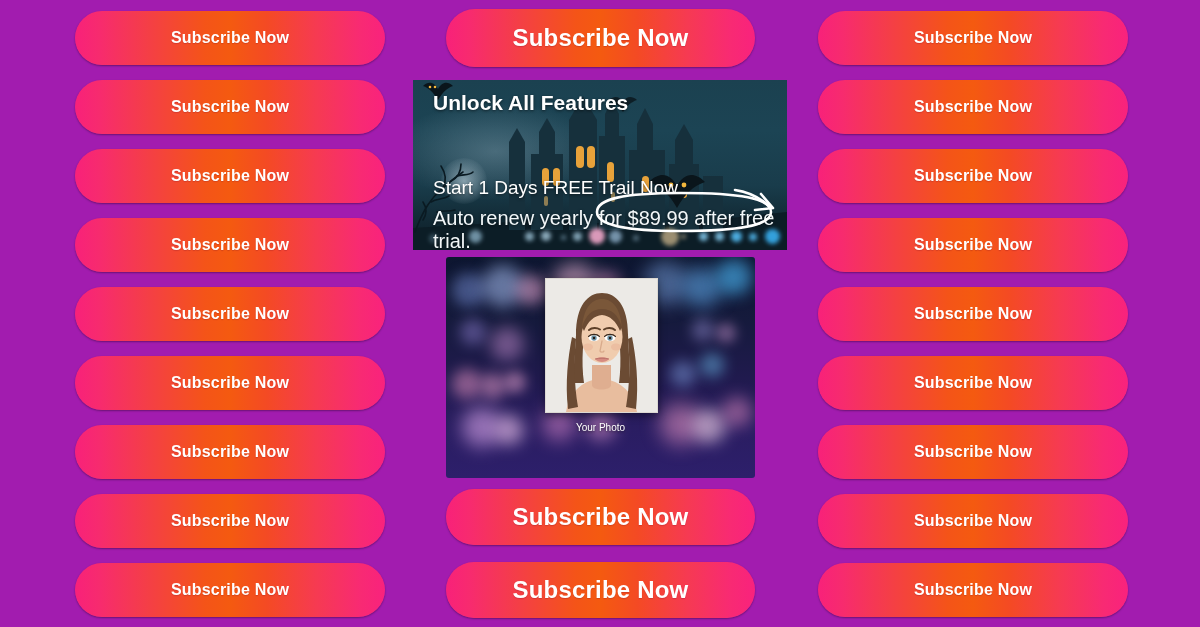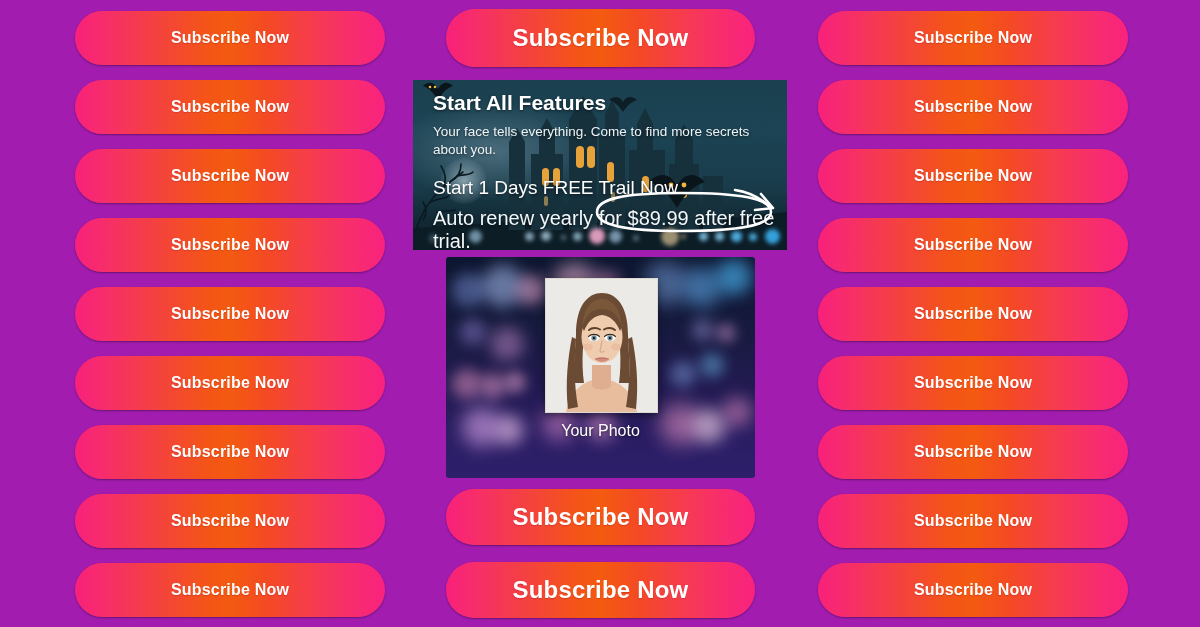--- a/index.html
+++ b/index.html
@@ -88,21 +88,21 @@
   .pb{position:absolute;border-radius:50%;}
   .photo-frame{
     position:absolute;left:99px;top:21px;width:111px;height:133px;
     background:#eceae6;
     border:1px solid #dcd8d2;
     box-shadow:0 2px 8px rgba(0,0,0,.45);
     overflow:hidden;
   }
   .your-photo{
     position:absolute;left:0;top:165px;width:309px;text-align:center;
-    color:#ffffff;font-size:16px;
+    color:#ffffff;font-size:10px;
     text-shadow:0 1px 3px rgba(0,0,0,.6);
   }
 </style>
 </head>
 <body>
 
 <div class="screen">
 
   <div>
     <div class="pill col-side" style="left:75px;top:11px;width:310px;height:54px;">
@@ -241,22 +241,21 @@
         <span class="bk" style="left:248px;top:4px;width:18px;height:18px;background:#cbb48a;opacity:.75;"></span>
         <span class="bk" style="left:268px;top:10px;width:5px;height:5px;background:#d4c09a;opacity:.6;"></span>
         <span class="bk" style="left:286px;top:8px;width:9px;height:9px;background:#7fc4e8;opacity:.9;"></span>
         <span class="bk" style="left:302px;top:8px;width:9px;height:9px;background:#7fc4e8;opacity:.9;"></span>
         <span class="bk" style="left:318px;top:7px;width:11px;height:11px;background:#4fb3e8;opacity:.95;"></span>
         <span class="bk" style="left:336px;top:9px;width:8px;height:8px;background:#4fb3e8;opacity:.9;"></span>
         <span class="bk" style="left:352px;top:5px;width:15px;height:15px;background:#36a8e6;opacity:.95;"></span>
       </div>
 
       <div class="banner-content">
-        <div class="b-title">Start All Features</div>
-        <div class="b-sub">Your face tells everything. Come to find more secrets about you.</div>
+        <div class="b-title">Unlock All Features</div>
         <div class="b-cta">Start 1 Days FREE Trail Now</div>
         <div class="b-fine">Auto renew yearly for $89.99 after free trial.</div>
       </div>
     </div>
 
     <svg class="annot" viewBox="0 0 200 46">
       <path d="M12 24 C12 11 38 5 96 5 C154 5 186 10 186 24 C186 38 152 43 96 43 C40 43 12 37 12 24 Z" fill="none" stroke="#ffffff" stroke-width="2.6" stroke-linecap="round"></path>
       <path d="M150 2 C164 4 176 10 186 20" fill="none" stroke="#ffffff" stroke-width="2.6" stroke-linecap="round"></path>
       <path d="M176 6 L188 20 L170 22" fill="none" stroke="#ffffff" stroke-width="2.6" stroke-linecap="round" stroke-linejoin="round"></path>
     </svg>

